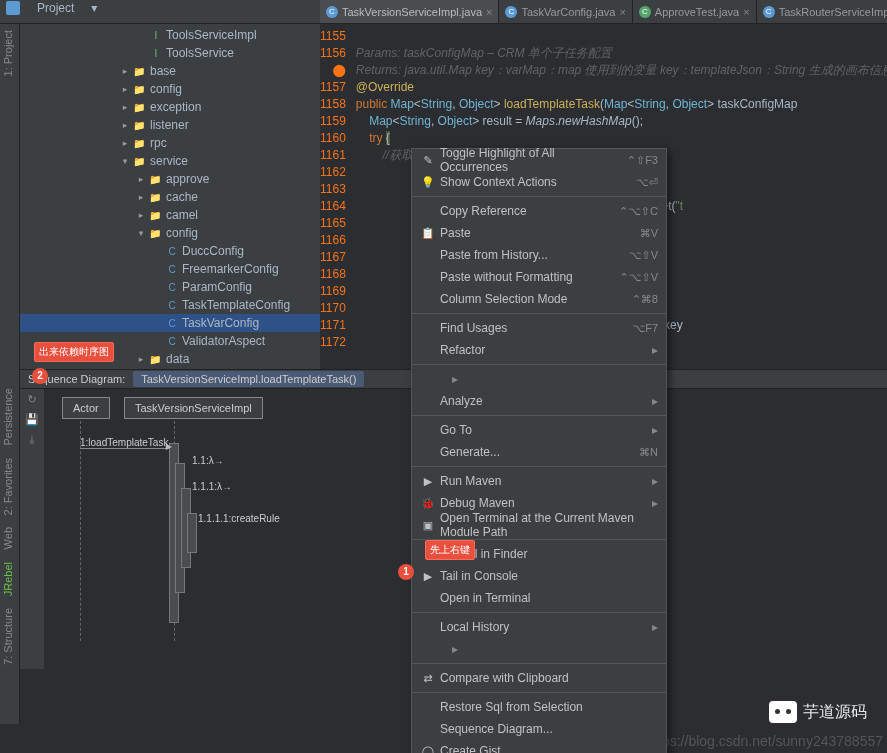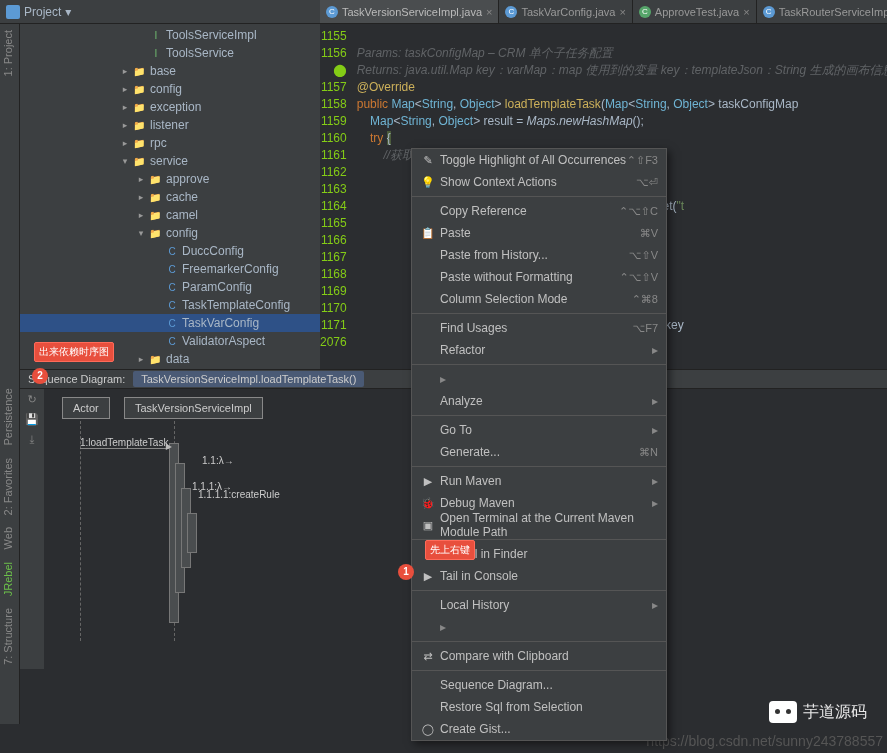--- a/index.html
+++ b/index.html
@@ -1,19 +1,19 @@
 <!DOCTYPE html>
 <html><head>
 <meta charset="utf-8">
 <style>
 * { margin: 0; padding: 0; box-sizing: border-box; font-family: Arial, sans-serif; }
 body { background: #2b2d30; color: #a9b7c6; width: 887px; height: 753px; overflow: hidden; position: relative; font-size: 12px; }
 
 .topbar { height: 24px; background: #3c3f41; border-bottom: 1px solid #222; display: flex; align-items: center; }
-.proj-label { display: flex; align-items: center; padding: 2px 6px; height: 100%; gap: 4px; }
+.proj-label { display: flex; align-items: flex-end; padding: 8px 6px; height: 100%; gap: 17px; }
 .proj-label .icon-sq { width: 14px; height: 14px; background: #5c9ad4; border-radius: 2px; display:inline-block; }
 .topbar-icons { margin-left: auto; display: flex; gap: 10px; padding-right: 8px; color: #888; }
 .topbar-icons span { cursor: pointer; }
 
 .left-tools { position: absolute; left: 0; top: 24px; width: 20px; height: 700px; background: #3c3f41; border-right: 1px solid #222; }
 .left-tools .vlabel { writing-mode: vertical-rl; transform: rotate(180deg); font-size: 11px; color: #888; padding: 6px 2px; cursor: pointer; }
 
 .project-panel { position: absolute; left: 20px; top: 24px; width: 300px; height: 345px; background: #3c3f41; overflow: hidden; }
 .tree { padding-top: 2px; }
 .tree-item { display: flex; align-items: center; height: 18px; cursor: pointer; white-space: nowrap; }
@@ -28,21 +28,21 @@
 .sel { background: #2e5187; }
 
 .editor-tabs { position: absolute; left: 320px; top: 0; right: 0; height: 24px; background: #3c3f41; display: flex; border-bottom: 1px solid #222; }
 .etab { display: flex; align-items: center; padding: 0 6px; gap: 4px; font-size: 11px; color: #999; border-right: 1px solid #222; cursor: pointer; }
 .etab.act { background: #4a4d4f; color: #bbb; }
 .etab .cico { width: 12px; height: 12px; background: #5c9ad4; border-radius: 50%; display:inline-block; font-size:8px; text-align:center; line-height:12px; color:#fff; }
 .etab .gico { background: #56a56a; }
 .etab .x { color: #888; }
 
 .editor { position: absolute; left: 320px; top: 24px; right: 0; height: 345px; background: #2b2d30; display: flex; }
-.gutter { width: 50px; text-align: right; color: #84cc16; font-family: monospace; font-size: 12px; padding-top: 4px; line-height: 17px; }
+.gutter { width: 50px; text-align: right; color: #f97316; font-family: monospace; font-size: 12px; padding-top: 4px; line-height: 17px; }
 .gutter div { padding-right: 10px; }
 .code { flex: 1; font-family: monospace; font-size: 12px; padding-top: 4px; line-height: 17px; white-space: pre; color: #a9b7c6; }
 .k-or { color: #cc7832; }
 .k-bl { color: #6fb4d4; }
 .k-yw { color: #ccb05a; }
 .k-gr { color: #6a8759; }
 .k-gy { color: #606366; font-style: italic; }
 .k-it { font-style: italic; color: #a9b7c6; }
 
 .seqbar { position: absolute; left: 20px; top: 369px; right: 0; height: 20px; background: #3c3f41; border-top: 1px solid #222; border-bottom: 1px solid #222; display: flex; align-items: center; font-size: 11px; }
@@ -57,21 +57,21 @@
 .lifeline { position: absolute; width: 0; border-left: 1px dashed #666; }
 .activation { position: absolute; width: 10px; background: #4a4d4f; border: 1px solid #777; }
 .msg { position: absolute; border-top: 1px solid #888; font-size: 10px; color: #bbb; }
 .msg::after { content: '▶'; position: absolute; right: -3px; top: -7px; font-size: 8px; }
 .msglbl { position: absolute; font-size: 10px; color: #ccc; }
 
 .ctxmenu { position: absolute; left: 411px; top: 148px; width: 256px; background: #3c3f41; border: 1px solid #555; box-shadow: 3px 3px 8px rgba(0,0,0,0.5); z-index: 100; font-size: 12px; color: #c0c0c0; }
 .mitem { display: flex; align-items: center; height: 22px; padding: 0 8px; cursor: pointer; }
 .mico { width: 16px; margin-right: 4px; text-align: center; font-size: 11px; }
 .mlbl { flex: 1; }
-.msc { color: #888; font-size: 11px; }
+.msc { color: #888; font-size: 11px; margin-left: 12px; }
 .msep { height: 1px; background: #555; margin: 3px 0; }
 .marr { color: #888; }
 
 .callout { position: absolute; background: #e84f3d; color: #fff; font-size: 10px; border: 1px solid #ff6b5a; padding: 2px 4px; border-radius: 2px; z-index: 50; }
 .numball { position: absolute; width: 16px; height: 16px; background: #e84f3d; border-radius: 50%; color: #fff; font-size: 10px; font-weight: bold; text-align: center; line-height: 16px; z-index: 200; }
 
 .watermark { position: absolute; right: 20px; bottom: 30px; display: flex; align-items: center; gap: 6px; color: #e8e8e8; font-size: 16px; z-index: 300; }
 .wmico { width: 28px; height: 22px; background: #fff; border-radius: 4px; position: relative; }
 .wmico::before, .wmico::after { content:''; position:absolute; width:5px; height:5px; background:#333; border-radius:50%; top:8px; }
 .wmico::before { left:6px; } .wmico::after { right:6px; }
@@ -241,21 +241,21 @@
       <div>1162</div>
       <div>1163</div>
       <div>1164</div>
       <div>1165</div>
       <div>1166</div>
       <div>1167</div>
       <div>1168</div>
       <div>1169</div>
       <div>1170</div>
       <div>1171</div>
-      <div>2076</div>
+      <div>1172</div>
     </div>
   <div class="code">
 <span class="k-gy">Params: taskConfigMap – CRM 单个子任务配置</span>
 <span class="k-gy">Returns: java.util.Map key：varMap：map 使用到的变量 key：templateJson：String 生成的画布信息</span>
 <span class="k-yw">@Override</span>
 <span class="k-or">public </span><span class="k-bl">Map</span><span>&lt;</span><span class="k-bl">String</span><span>, </span><span class="k-bl">Object</span><span>&gt; </span><span class="k-yw">loadTemplateTask</span><span>(</span><span class="k-bl">Map</span><span>&lt;</span><span class="k-bl">String</span><span>, </span><span class="k-bl">Object</span><span>&gt; taskConfigMap</span>
 <span class="k-bl">    Map</span><span>&lt;</span><span class="k-bl">String</span><span>, </span><span class="k-bl">Object</span><span>&gt; result = </span><span class="k-it">Maps</span><span>.</span><span class="k-it">newHashMap</span><span>();</span>
 <span class="k-or">    try </span><span style="background:#4a5a3a">{</span>
 <span class="k-gy">        //获取定义的变量</span>
 <span>                                          </span><span>Config.getTemplateVar();</span>
@@ -286,23 +286,23 @@
     <div class="actor" style="left:18px;top:4px">Actor</div>
     <div class="actor" style="left:80px;top:4px">TaskVersionServiceImpl</div>
     <div class="lifeline" style="left:36px;top:28px;height:220px"></div>
     <div class="lifeline" style="left:130px;top:28px;height:220px"></div>
     <div class="activation" style="left:125px;top:50px;height:180px"></div>
     <div class="activation" style="left:131px;top:70px;height:130px"></div>
     <div class="activation" style="left:137px;top:95px;height:80px"></div>
     <div class="activation" style="left:143px;top:120px;height:40px"></div>
     <div class="msg" style="left:36px;top:55px;width:89px"></div>
     <div class="msglbl" style="left:36px;top:44px">1:loadTemplateTask</div>
-    <div class="msglbl" style="left:158px;top:62px">1.1:λ→</div>
+    <div class="msglbl" style="left:148px;top:62px">1.1:λ→</div>
     <div class="msglbl" style="left:148px;top:88px">1.1.1:λ→</div>
-    <div class="msglbl" style="left:154px;top:96px">1.1.1.1:createRule</div>
+    <div class="msglbl" style="left:154px;top:120px">1.1.1.1:createRule</div>
   </div>
 </div>
 
 <div class="ctxmenu" id="ctxmenu">
     <div class="mitem">
       <span class="mico">✎</span>
       <span class="mlbl">Toggle Highlight of All Occurrences</span>
       <span class="msc">⌃⇧F3</span>
     </div>
     <div class="mitem">
@@ -394,20 +394,25 @@
     <div class="mitem">
       <span class="mico"></span>
       <span class="mlbl">Reveal in Finder</span>
       <span class="msc"></span>
     </div>
     <div class="mitem">
       <span class="mico">▶</span>
       <span class="mlbl">Tail in Console</span>
       <span class="msc"></span>
     </div>
+    <div class="mitem">
+      <span class="mico"></span>
+      <span class="mlbl">Open in Terminal</span>
+      <span class="msc"></span>
+    </div>
     <div class="msep"></div>
     <div class="mitem">
       <span class="mico"></span>
       <span class="mlbl">Local History</span>
       <span class="msc"></span>
       <span class="marr">▸</span>
     </div>
     <div class="mitem">
       <span class="mico"></span>
       <span class="msc"></span>
@@ -415,26 +420,26 @@
     </div>
     <div class="msep"></div>
     <div class="mitem">
       <span class="mico">⇄</span>
       <span class="mlbl">Compare with Clipboard</span>
       <span class="msc"></span>
     </div>
     <div class="msep"></div>
     <div class="mitem">
       <span class="mico"></span>
+      <span class="mlbl">Restore Sql from Selection</span>
+      <span class="msc"></span>
+    </div>
+    <div class="mitem">
+      <span class="mico"></span>
       <span class="mlbl">Sequence Diagram...</span>
-      <span class="msc"></span>
-    </div>
-    <div class="mitem">
-      <span class="mico"></span>
-      <span class="mlbl">Restore Sql from Selection</span>
       <span class="msc"></span>
     </div>
     <div class="mitem">
       <span class="mico">◯</span>
       <span class="mlbl">Create Gist...</span>
       <span class="msc"></span>
     </div>
   </div>
 
 <div class="callout" style="left:34px;top:342px">出来依赖时序图</div>

